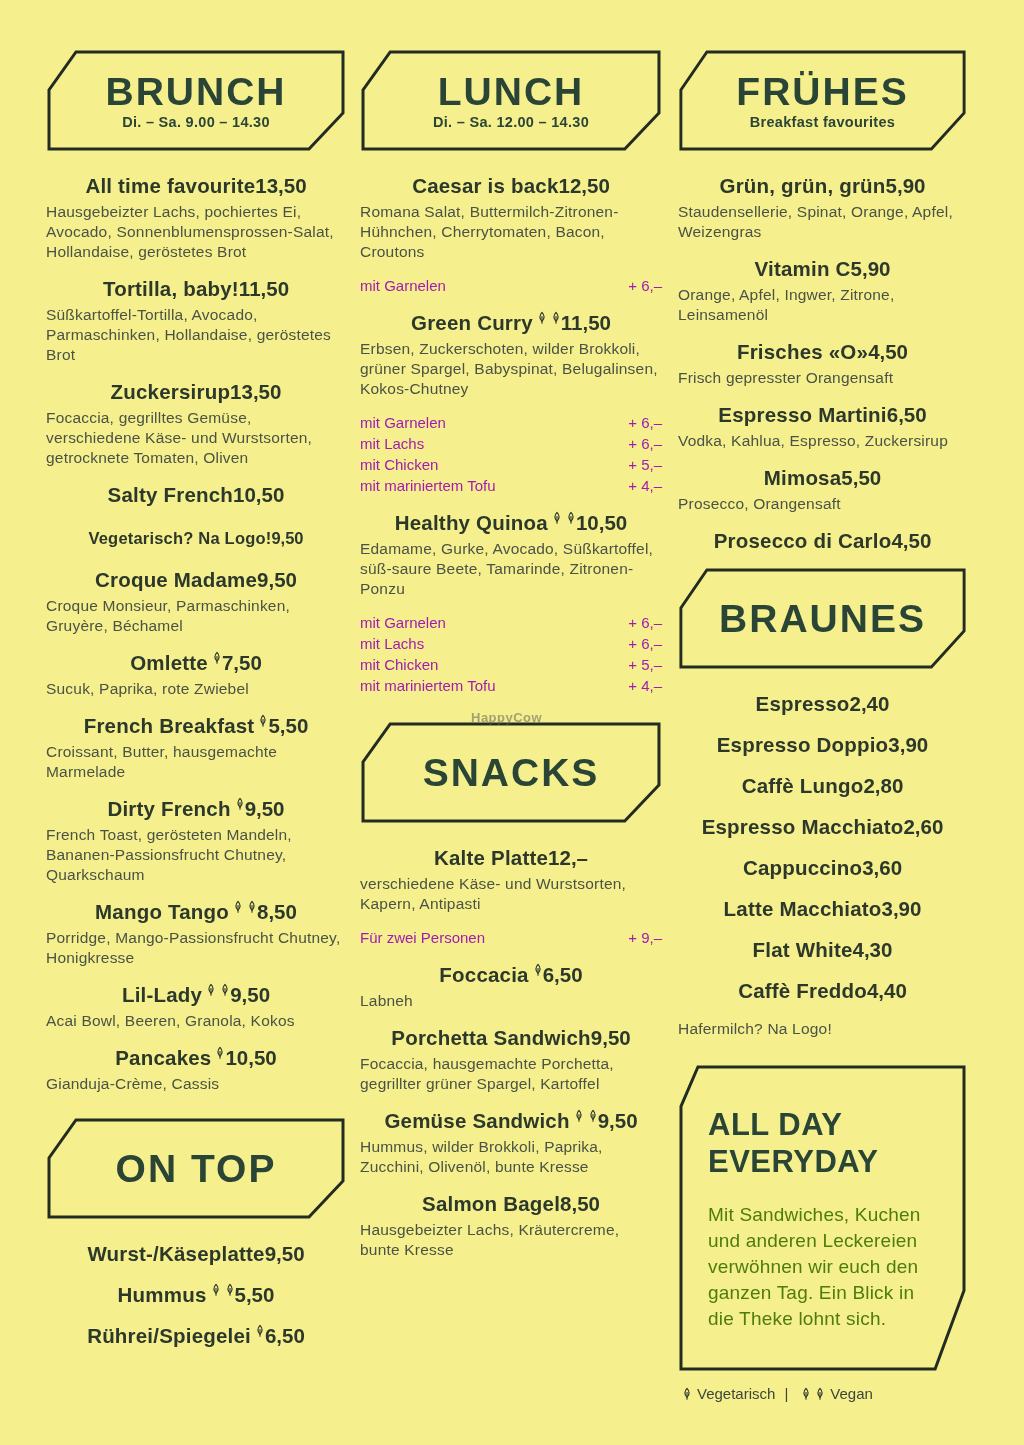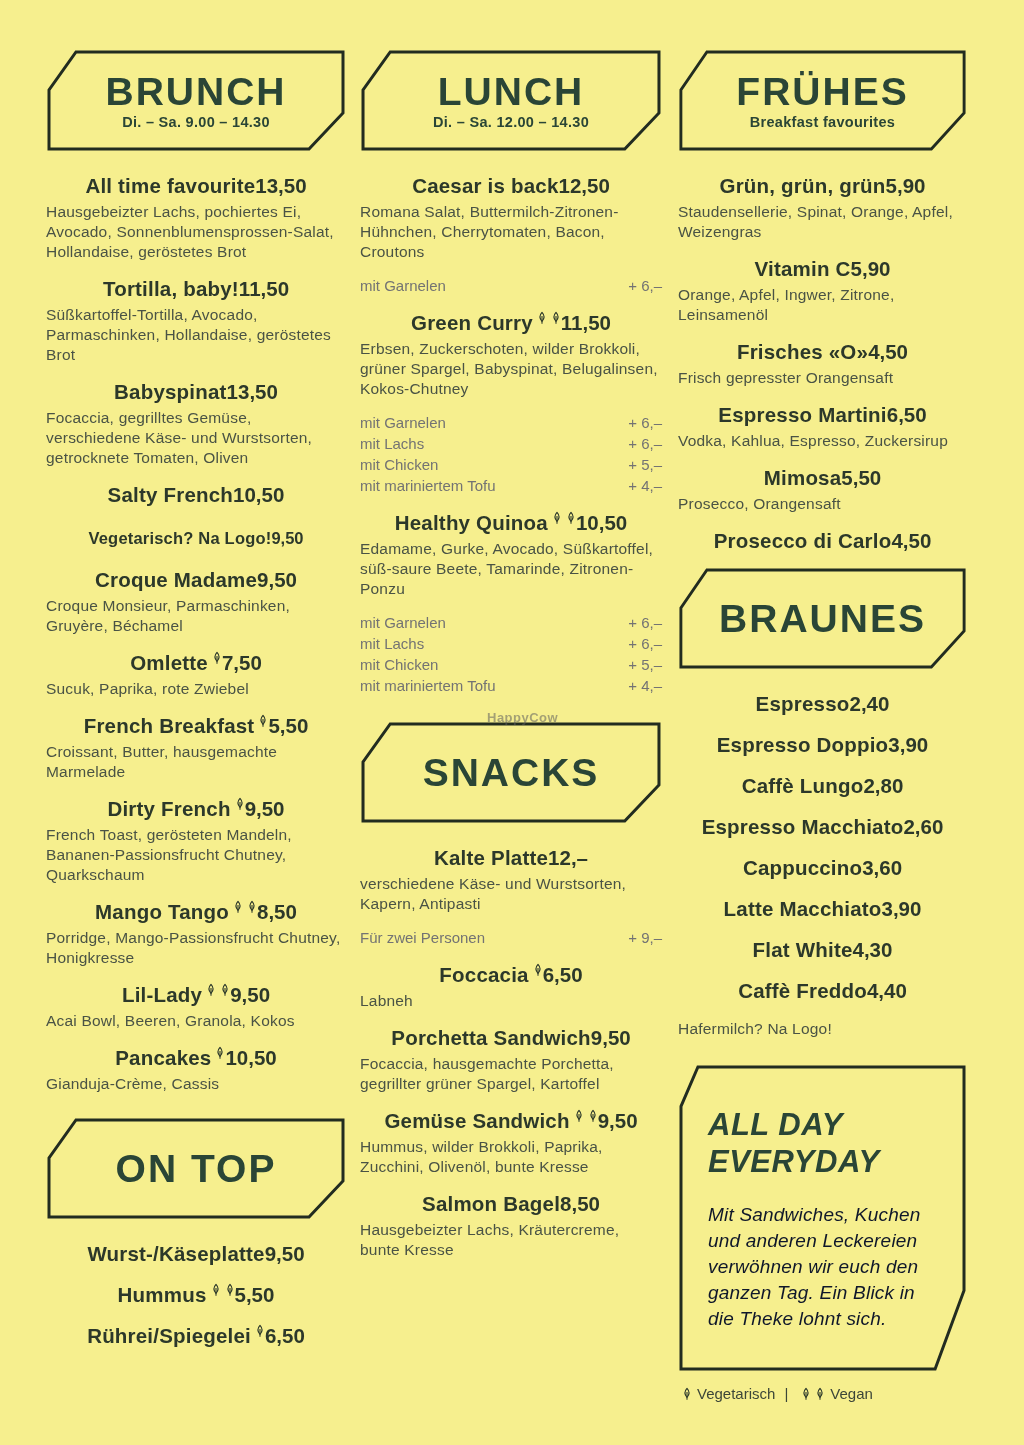--- a/index.html
+++ b/index.html
@@ -33,43 +33,43 @@
     font-size:14.5px; font-weight:bold; color:#2A4536; letter-spacing:.3px; margin-top:2px;
   }
 
   
   .menu-item { margin-bottom:15px; }
   .item-head { display:flex; justify-content:center; align-items:baseline; }
   .item-name { font-size:20.5px; font-weight:bold; color:#2C382A; letter-spacing:.2px; }
   .item-price { font-size:20.5px; font-weight:bold; color:#2C382A; white-space:nowrap; }
   .item-desc { font-size:15.5px; line-height:20px; color:#4A5345; margin-top:4px; letter-spacing:.2px; }
   .addons { margin-top:13px; }
-  .addon { display:flex; justify-content:space-between; font-size:15px; color:#737373; line-height:21px; }
+  .addon { display:flex; justify-content:space-between; font-size:15px; color:#a21caf; line-height:21px; }
   .menu-item.note { margin:22px 0 20px 0; }
   .menu-item.note .item-name, .menu-item.note .item-price { font-size:16.5px; }
 
   .coffee .menu-item { margin-bottom:17px; }
   .coffee-note { font-size:15.5px; color:#4A5345; margin-top:6px; letter-spacing:.2px; }
 
   .leaf { width:10px; height:14px; margin-left:4px; vertical-align:5px; color:#2C382A; }
   .item-desc .leaf, .legend .leaf { vertical-align:1px; }
 
   
-  .allday { position:relative; height:308px; margin-top:26px;font-style:italic; }
+  .allday { position:relative; height:308px; margin-top:26px; }
   .allday svg.banner-shape { position:absolute; left:0; top:0; width:100%; height:100%; }
   .allday-inner { position:absolute; left:30px; top:42px; right:22px; }
   .allday-title { font-size:31px; font-weight:bold; color:#2A4536; line-height:37px; letter-spacing:.5px; max-width:220px; }
-  .allday-text { margin-top:22px; font-size:19px; line-height:26px; color:#0f172a; letter-spacing:.2px; }
+  .allday-text { margin-top:22px; font-size:19px; line-height:26px; color:#4d7c0f; letter-spacing:.2px; }
 
   .legend { margin-top:13px; display:flex; align-items:center; gap:5px; font-size:15px; color:#3C4638; }
   .legend .leaves { display:inline-flex; align-items:center; }
   .legend-sep { margin:0 4px; }
 
   .watermark {
-    position:absolute; left:487px; top:710px;
+    position:absolute; left:471px; top:710px;
     font-size:13px; font-weight:bold; color:rgba(95,95,95,.55); letter-spacing:.5px;
   }
 </style>
 </head>
 <body>
 
 <div class="page">
 
   <div class="col col-1">
     <div class="banner">
@@ -91,21 +91,21 @@
         </div>
         <div class="menu-item">
           <div class="item-head">
             <span class="item-name">Tortilla, baby!</span>
             <span class="item-price">11,50</span>
           </div>
           <div class="item-desc">Süßkartoffel-Tortilla, Avocado, Parmaschinken, Hollandaise, geröstetes Brot</div>
         </div>
         <div class="menu-item">
           <div class="item-head">
-            <span class="item-name">Babyspinat</span>
+            <span class="item-name">Zuckersirup</span>
             <span class="item-price">13,50</span>
           </div>
           <div class="item-desc">Focaccia, gegrilltes Gemüse, verschiedene Käse- und Wurstsorten, getrocknete Tomaten, Oliven</div>
         </div>
         <div class="menu-item">
           <div class="item-head">
             <span class="item-name">Salty French</span>
             <span class="item-price">10,50</span>
           </div>
         </div>

